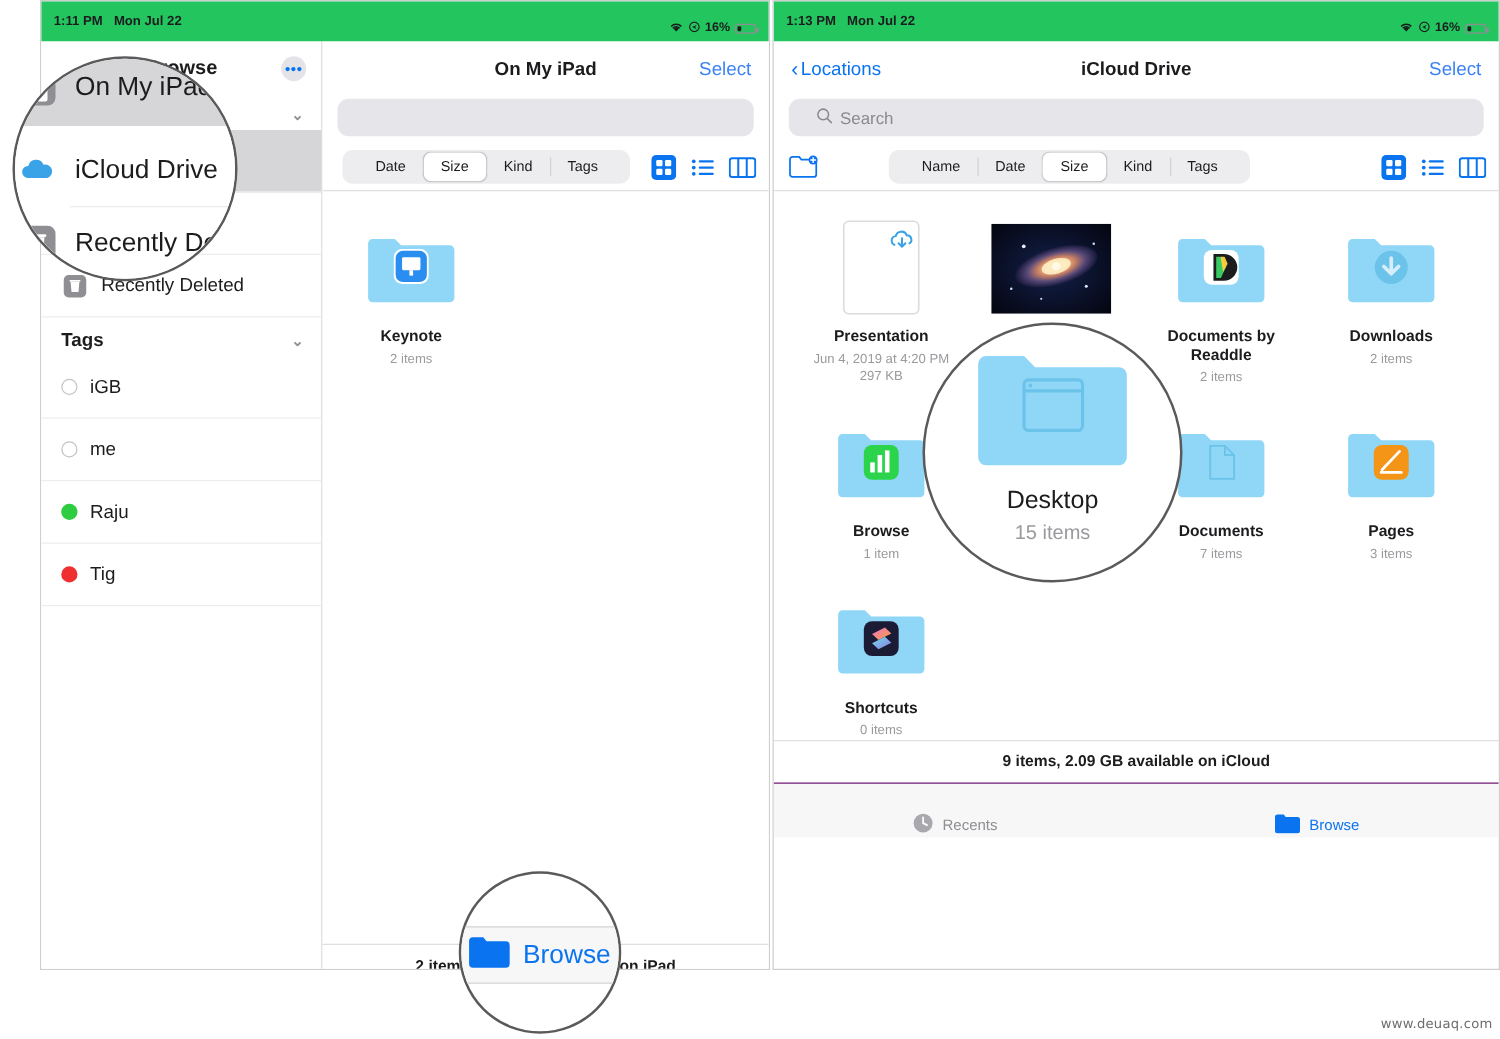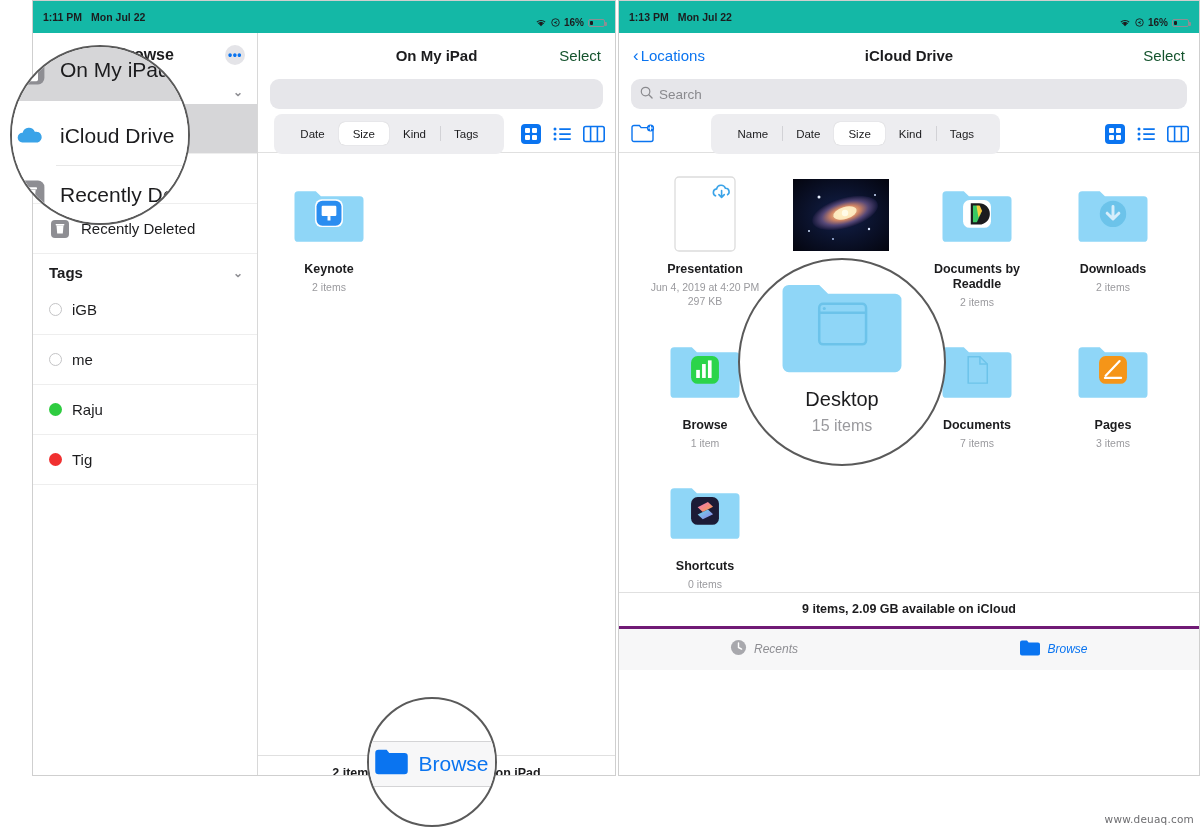--- a/index.html
+++ b/index.html
@@ -21,21 +21,21 @@
   #ipad-left  { left: 32px;  top: 0px;   width: 584px;  height: 776px; }
   #ipad-right { left: 618px; top: 0px;   width: 582px;  height: 776px; }
 
   
   .statusbar {
     position: relative;
     height: 20px;
     display: flex; align-items: center;
     padding: 16px 10px;
     font-size: 10.5px; font-weight: bold; color: #1c1c1e;
-    background: #14b8a6;
+    background: #22c55e;
   }
   .sb-time { margin-right: 9px; }
   .sb-date { font-weight: bold; }
   .sb-right { margin-left: auto; display: flex; align-items: center; gap: 4px; margin-top: 11px; }
   .sb-batt-pct { font-size: 10px; font-weight: bold; }
   .batt-shell {
     width: 17px; height: 8px; border: 1px solid #8e8e93; border-radius: 2px;
     position: relative; display: inline-block;
   }
   .batt-shell::after {
@@ -84,37 +84,37 @@
 
   
   .content { flex: 1; display:flex; flex-direction:column; background:#fff; min-width:0;}
   .nav-bar {
     height: 44px; display:flex; align-items:center; padding: 0 14px;
     position: relative;
   }
   .nav-title { position:absolute; left:0; right:0; text-align:center;
                font-size: 15px; font-weight:bold; color:#1c1c1e; pointer-events:none;}
   .nav-left { display:flex; align-items:center; gap:2px; color:#0a74f0; font-size:15px; z-index:2;}
-  .nav-right { margin-left:auto; color:#14532d; font-size:15px; z-index:2;}
+  .nav-right { margin-left:auto; color:#3b82f6; font-size:15px; z-index:2;}
   .chev-left { font-size: 17px; line-height: 1; }
 
   .searchbar-wrap { padding: 2px 12px 6px 12px; }
   .searchfield {
     height: 30px; border-radius: 9px; background: #e6e6ea;
-    display:flex; align-items:center; gap:6px; padding: 0 9px;
+    display:flex; align-items:center; gap:6px; padding: 0 22px;
     font-size: 13.5px; color:#8a8a8e;
   }
 
   .toolbar {
     height: 38px; display:flex; align-items:center; padding: 0 12px;
     gap: 8px; border-bottom: 1px solid #e0e0e0;
   }
   .segmented {
     display:flex; align-items:center; background:#ededf0; border-radius: 8px;
-    padding: 12px; height: 40px; margin: 0 auto;
+    padding: 12px; height: 27px; margin: 0 auto;
   }
   .seg {
     font-size: 11.5px; color:#1c1c1e; padding: 0 14px; height: 23px;
     display:flex; align-items:center; border-radius: 6px; position:relative;
   }
   .seg + .seg::before {
     content:""; position:absolute; left:0; top:4px; bottom:4px; width:1px; background:#d2d2d6;
   }
   .seg.active { background:#fff; box-shadow: 0 0 1px rgba(0,0,0,.25); }
   .seg.active::before, .seg.active + .seg::before { background: transparent; }
@@ -133,22 +133,22 @@
   .fi-thumb { width: 98px; height: 80px; display:flex; align-items:center; justify-content:center; position:relative;}
   .fi-name { margin-top: 7px; font-size: 12.5px; color:#1c1c1e; font-weight:600; text-align:center; line-height:1.2;}
   .fi-sub  { margin-top: 3px; font-size: 10.5px; color:#9a9a9e; text-align:center; line-height:1.35;}
 
   .statusline {
     height: 34px; display:flex; align-items:center; justify-content:center;
     font-size: 12.5px; font-weight: bold; color:#1c1c1e;
     border-top: 1px solid #e0e0e0;
   }
   .tabbar {
-    height: 44px; background:#f7f7f8; border-top: 3px solid #701a75;
-    display:flex; align-items:center;font-style:italic;
+    height: 44px; background:#f7f7f8; border-top: 1px solid #701a75;
+    display:flex; align-items:flex-end;
   }
   .tab { flex:1; display:flex; align-items:center; justify-content:center; gap:7px; font-size:12px; }
   .tab.inactive { color:#8e8e93; }
   .tab.active { color:#0a74f0; }
 
   
   .folder { width: 72px; height: 58px; }
 
   
   .mag {

